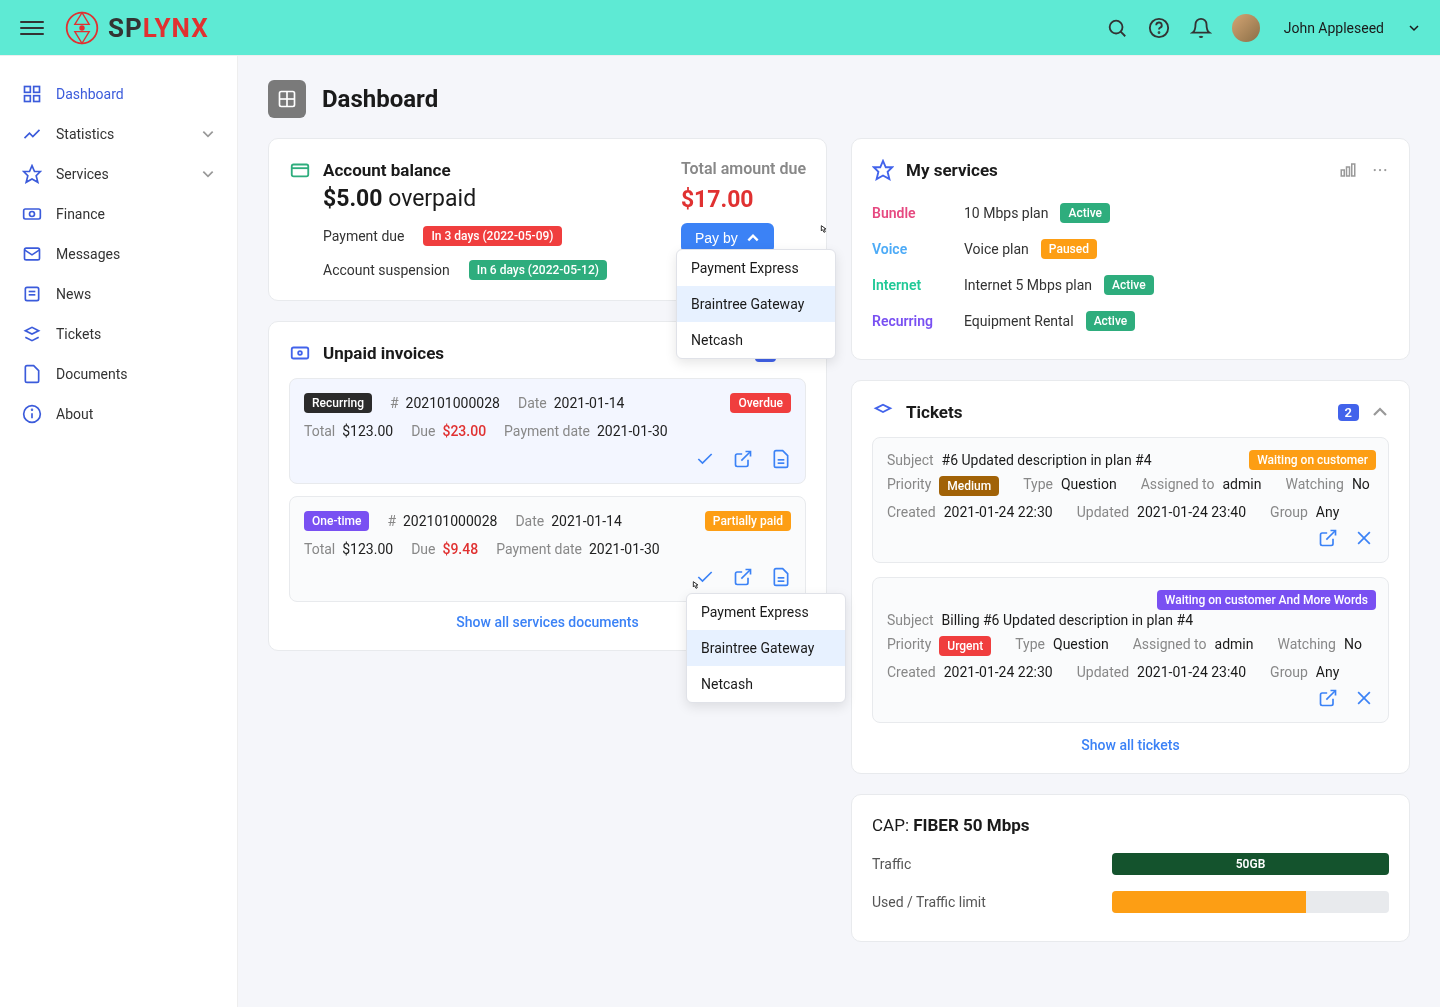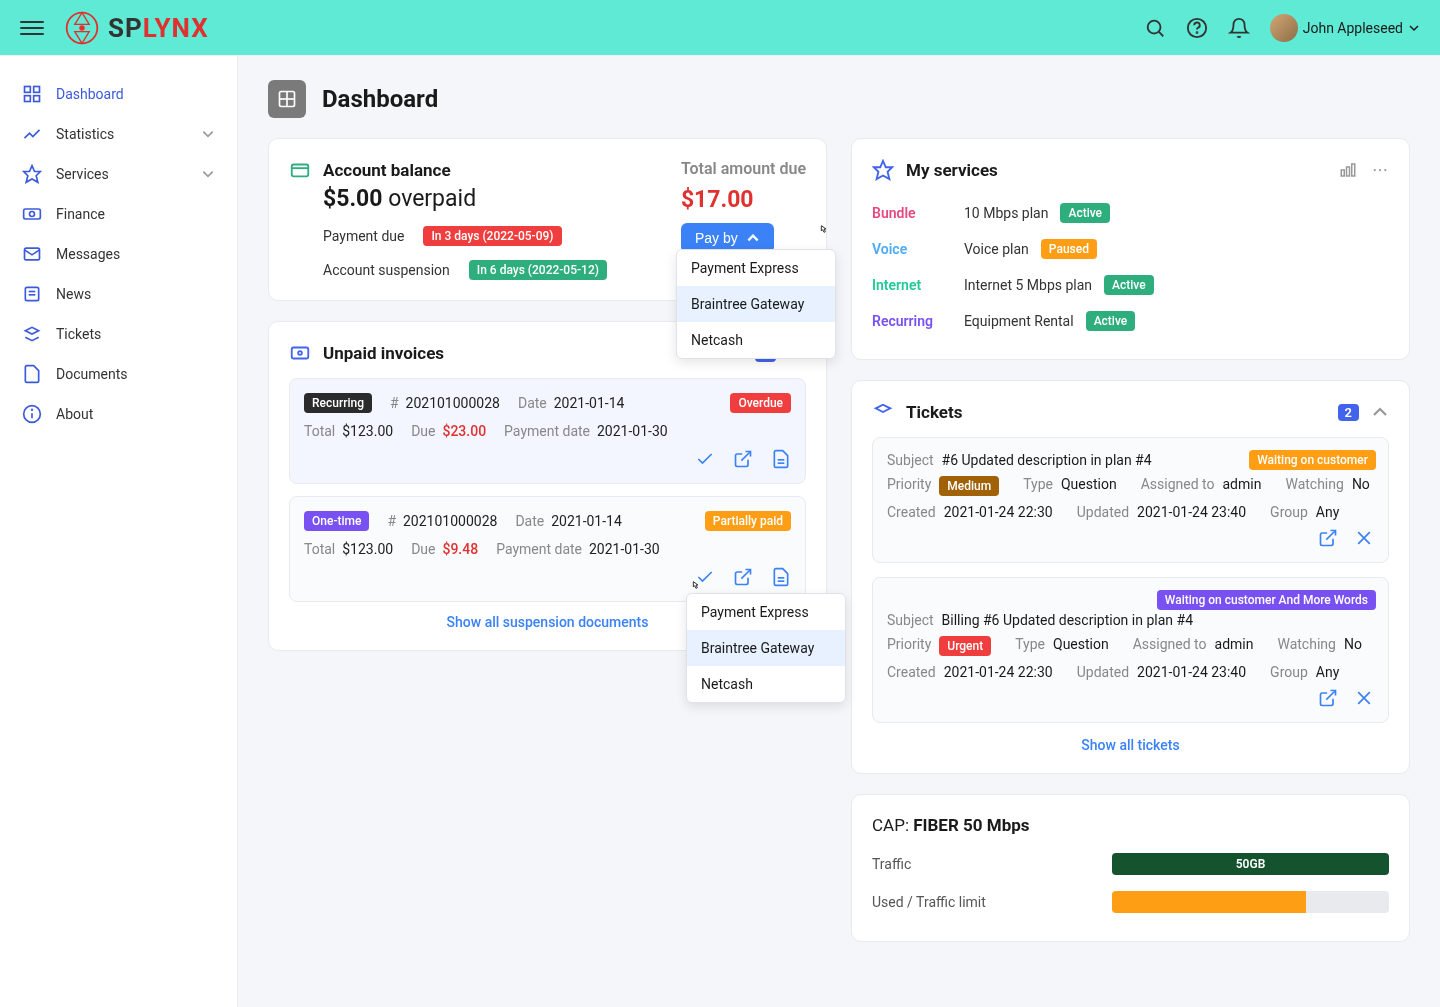--- a/index.html
+++ b/index.html
@@ -5,21 +5,21 @@
 * { box-sizing: border-box; margin: 0; padding: 0; }
 body { font-family: -apple-system, BlinkMacSystemFont, "Segoe UI", Roboto, sans-serif; background: #f5f6fa; color: #1a1a1a; font-size: 14px; }
 .header { height: 56px; background: #5eead4; display: flex; align-items: center; padding: 0 20px; border-bottom: 1px solid #eee; }
 .hamburger { width: 24px; height: 24px; cursor: pointer; margin-right: 20px; display: flex; flex-direction: column; justify-content: center; gap: 4px; }
 .hamburger span { height: 2px; background: #333; border-radius: 1px; }
 .logo { display: flex; align-items: center; font-size: 26px; font-weight: 700; letter-spacing: 1px; }
 .logo-icon { width: 36px; height: 36px; margin-right: 8px; }
 .header-right { margin-left: auto; display: flex; align-items: center; gap: 20px; }
 .header-icon { width: 22px; height: 22px; cursor: pointer; color: #333; }
 .avatar { width: 28px; height: 28px; border-radius: 50%; background: linear-gradient(135deg,#d4a574,#8b6f47); }
-.user-menu { display: flex; align-items: center; gap: 5px; cursor: pointer; }
+.user-menu { display: flex; align-items: center; gap: 24px; cursor: pointer; }
 .user-menu svg { width: 12px; height: 12px; }
 .layout { display: flex; }
 .sidebar { width: 238px; background: #fff; min-height: calc(100vh - 56px); padding: 18px 10px; border-right: 1px solid #eee; }
 .nav-item { display: flex; align-items: center; gap: 14px; padding: 10px 12px; border-radius: 6px; cursor: pointer; color: #333; }
 .nav-item.active { color: #3b5bdb; }
 .nav-icon { width: 20px; height: 20px; flex-shrink: 0; }
 .nav-label { flex: 1; }
 .chevron { width: 14px; height: 14px; color: #999; }
 .main { flex: 1; padding: 24px 30px; }
 .page-title-row { display: flex; align-items: center; gap: 16px; margin-bottom: 20px; }
@@ -336,21 +336,21 @@
             <svg class="cursor-pointer" style="left:398px; bottom:6px;" viewBox="0 0 24 24" fill="none" stroke="#333" stroke-width="1.5">
                 <path d="M8 4v8l2-2 2 4 2-1-2-4h3L8 4z"></path>
               </svg>
             <div class="dropdown" style="top:96px; left:396px; width:150px;">
               <div class="dropdown-item">Payment Express</div>
               <div class="dropdown-item hover">Braintree Gateway</div>
               <div class="dropdown-item">Netcash</div>
             </div>
           </div>
 
-          <div class="show-all">Show all suspension documents</div>
+          <div class="show-all">Show all services documents</div>
         </div>
       </div>
 
       <div class="col">
 
         <div class="card">
           <div class="card-header">
             <svg class="card-icon" viewBox="0 0 24 24" fill="none" stroke="#4263eb" stroke-width="2">
                 <polygon points="12 2 15 9 22 9 17 14 19 22 12 18 5 22 7 14 2 9 9 9"></polygon>
               </svg>

